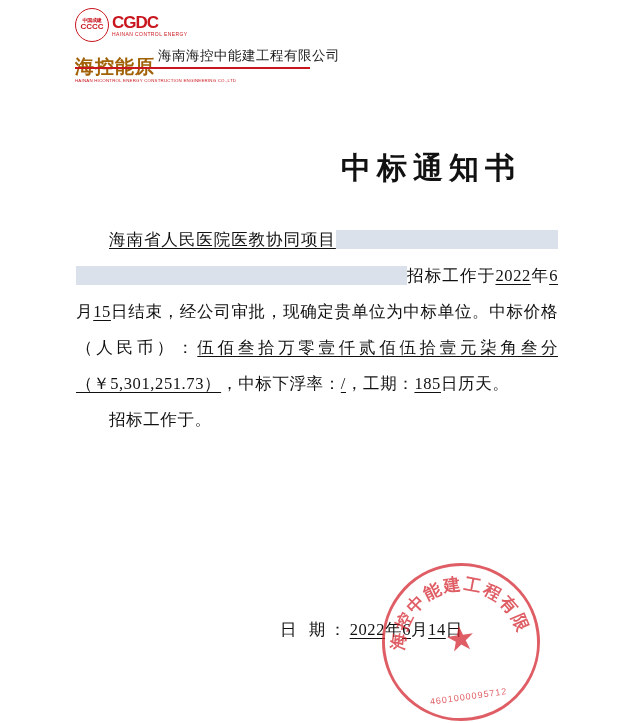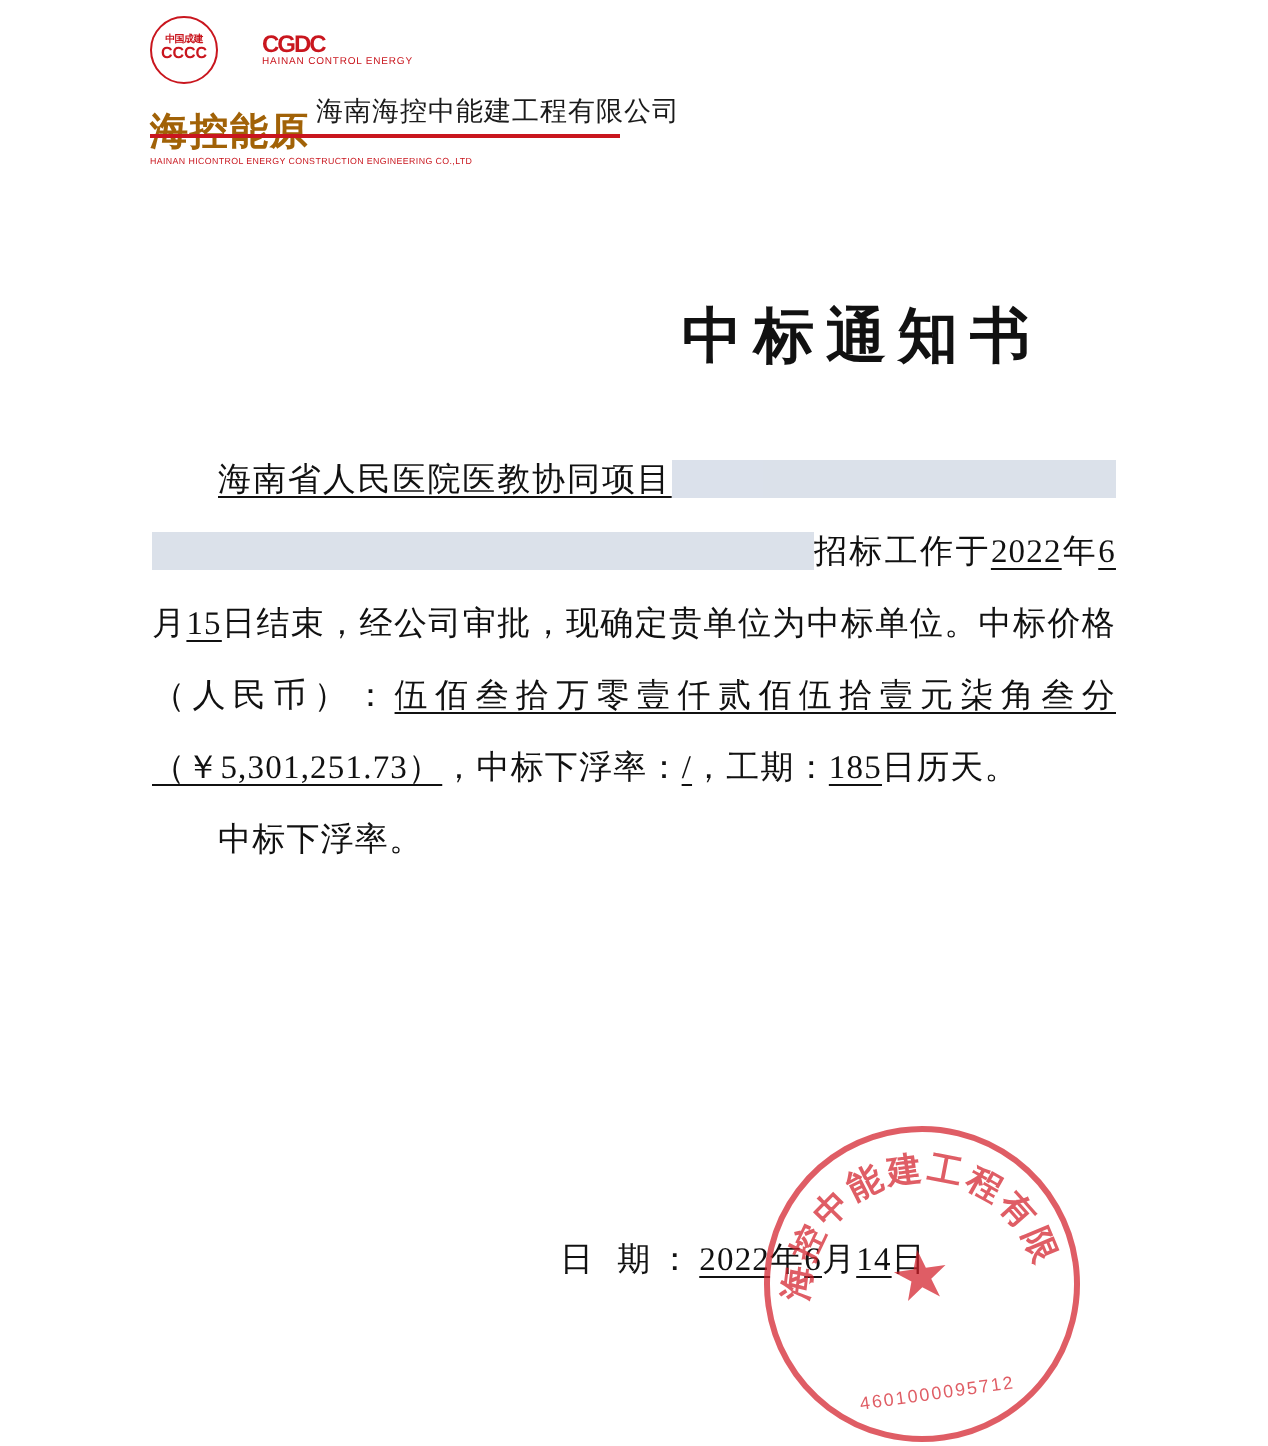--- a/index.html
+++ b/index.html
@@ -21,21 +21,21 @@
     position: absolute;
     top: 8px;
     left: 75px;
     width: 240px;
     display: flex;
     flex-direction: column;
   }
   .logo-row {
     display: flex;
     align-items: center;
-    gap: 22px;
+    gap: 3px;
     height: 34px;
   }
   .logo-seal {
     width: 32px;
     height: 32px;
     border-radius: 50%;
     border: 1.6px solid #c9161e;
     color: #c9161e;
     font-size: 6px;
     line-height: 1.05;
@@ -49,21 +49,21 @@
   }
   .logo-seal .seal-top { font-size: 5px; }
   .logo-seal .seal-mid {
     font-size: 8px;
     letter-spacing: 0;
   }
   .logo-mark {
     color: #c9161e;
     font-family: "Liberation Sans", sans-serif;
     font-weight: bold;
-    font-size: 12px;
+    font-size: 17px;
     letter-spacing: -1px;
     line-height: 1;
   }
   .logo-mark-sub {
     color: #c9161e;
     font-family: "Liberation Sans", sans-serif;
     font-size: 5px;
     letter-spacing: 0.4px;
     line-height: 1;
     margin-top: 1px;
@@ -228,21 +228,21 @@
 <div class="doc-title">中标通知书</div>
 
 <div class="body-block">
 
 
   <p class="p indent project-line">
     <span class="u">海南省人民医院医教协同项目</span><span class="u redacted">医教协同综合楼室内精装修工</span><span class="u redacted">程及医生公寓室内精装修工程</span><span>招标工作于</span><span class="u">2022</span><span>年</span><span class="u">6</span><span>月</span><span class="u">15</span><span>日</span><span>结束，经公司审批，现确定贵单位为中标单位。中标价格（人民币）：</span><span class="u">伍佰叁拾万零壹仟贰佰伍拾壹元柒角叁分（￥5,301,251.73）</span><span>，中标下浮率：</span><span class="u">/</span><span>，工期：</span><span class="u">185</span><span>日历天。</span>
   </p>
 
 
-  <p class="p indent">中标下浮率。</p>
+  <p class="p indent">招标工作于。</p>
 </div>
 
 <div class="sign-block">
   <div class="sign-row">
     <span class="sign-label">日  期：</span><span class="u">2022</span><span>年</span><span class="u">6</span><span>月</span><span class="u">14</span><span>日</span>
   </div>
 </div>
 
 <div class="stamp">
   <svg class="stamp-arc" viewBox="0 0 152 152">

